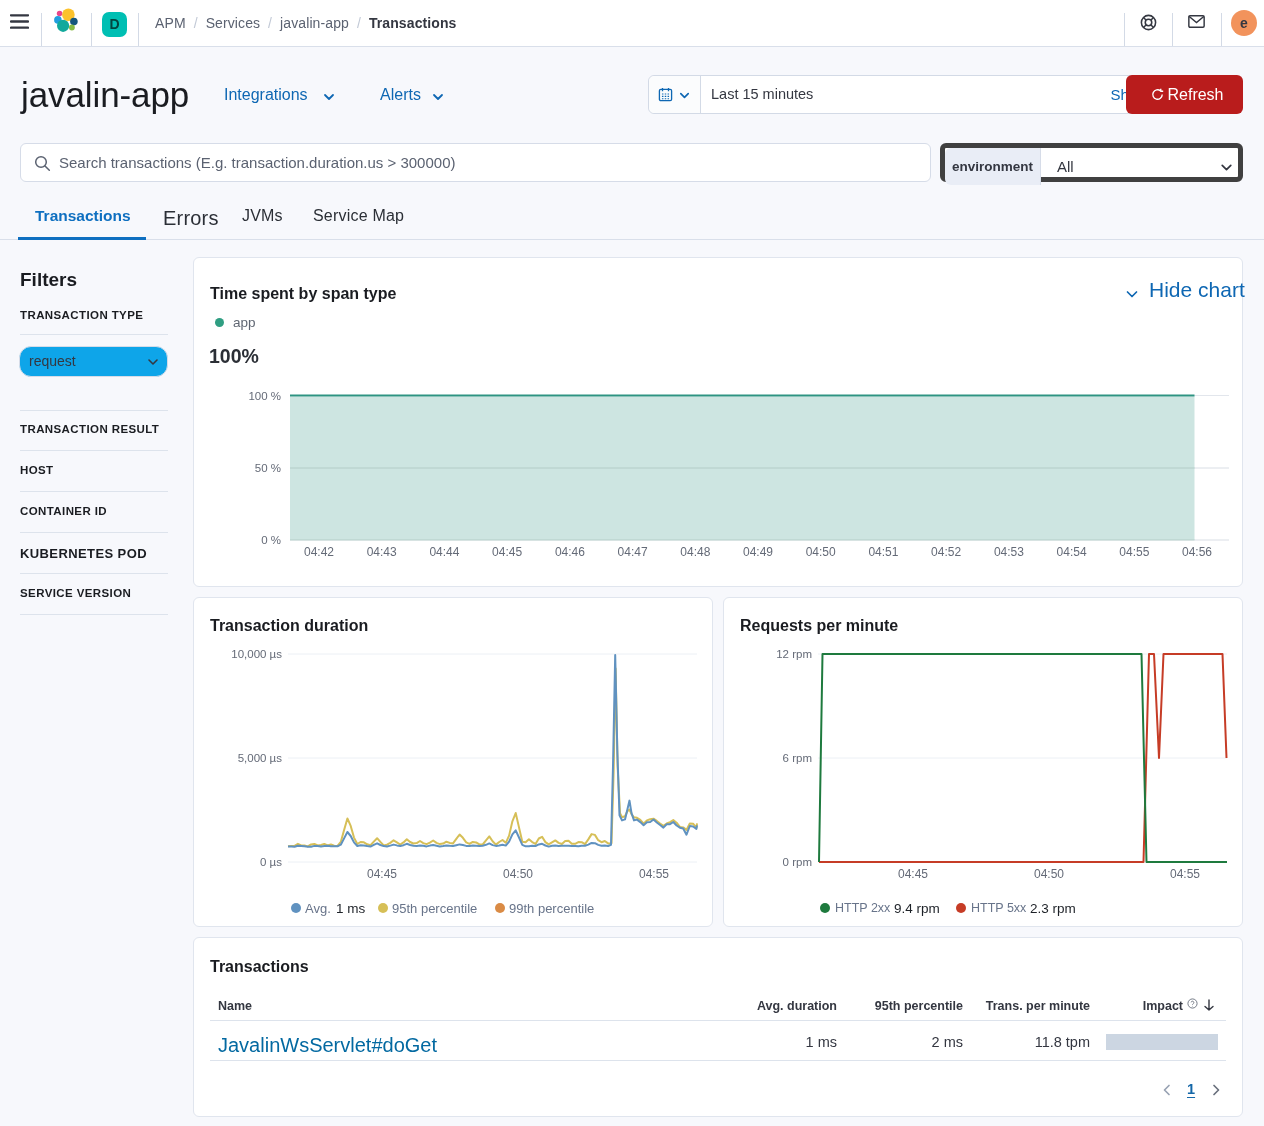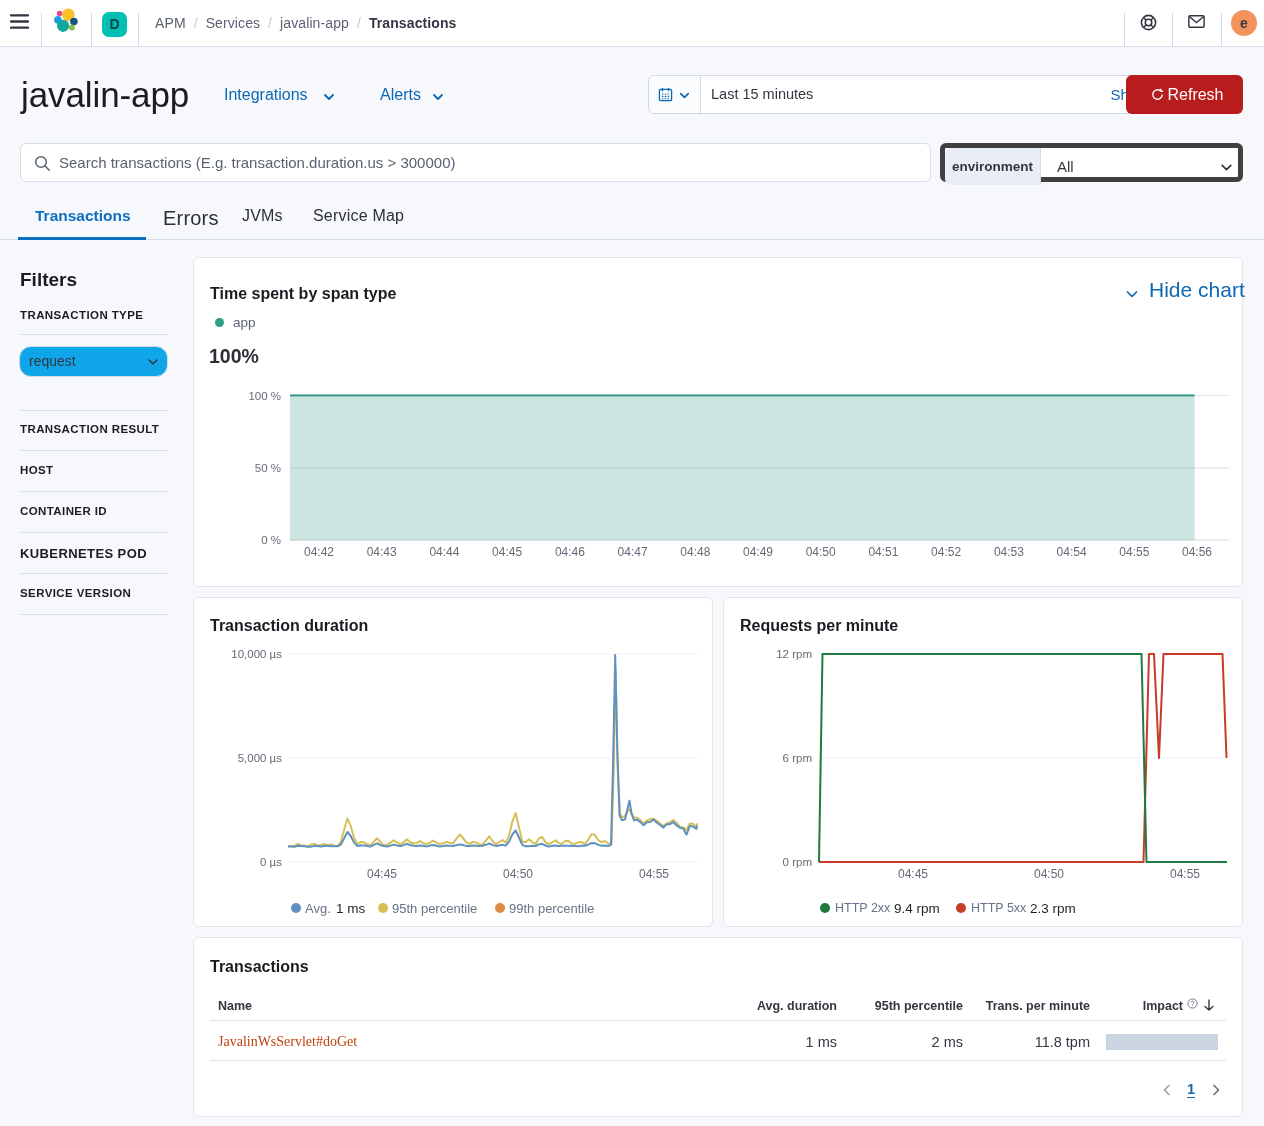--- a/index.html
+++ b/index.html
@@ -230,21 +230,21 @@
 <div class="abs" style="left:1103px;top:999px;width:80px;text-align:right;font-size:12.5px;font-weight:700;color:#343741;">Impact</div>
 <svg style="left:1187px;top:998px;" width="11" height="11" viewBox="0 0 12 12" fill="none" stroke="#69707d" stroke-width="1">
     <circle cx="6" cy="6" r="5"></circle>
     <path d="M4.5 4.7a1.5 1.5 0 1 1 2.2 1.6c-.5.3-.7.6-.7 1.1"></path>
     <circle cx="6" cy="8.9" r="0.5" fill="#69707d" stroke="none"></circle>
   </svg>
 <svg style="left:1203px;top:999px;" width="12" height="12" viewBox="0 0 12 12" fill="none" stroke="#343741" stroke-width="1.4">
     <path d="M6 1v10M2 7.5L6 11l4-3.5" stroke-linecap="round" stroke-linejoin="round"></path>
   </svg>
 <div class="abs" style="left:210px;top:1020px;width:1016px;height:1px;background:#dde3ec;"></div>
-<div class="abs" style="left:218px;top:1034px;font-size:14px;font-family:Liberation Serif, serif;color:#c2410c;">JavalinWsServlet#doGet</div>
+<div class="abs" style="left:218px;top:1034px;font-size:20px;font-family:Liberation Sans, sans-serif;color:#0369a1;">JavalinWsServlet#doGet</div>
 <div class="abs" style="left:737px;top:1034px;width:100px;text-align:right;font-size:14.5px;color:#343741;">1 ms</div>
 <div class="abs" style="left:843px;top:1034px;width:120px;text-align:right;font-size:14.5px;color:#343741;">2 ms</div>
 <div class="abs" style="left:955px;top:1034px;width:135px;text-align:right;font-size:14.5px;color:#343741;">11.8 tpm</div>
 <div class="abs" style="left:1106px;top:1034px;width:112px;height:16px;background:#ccd6e2;"></div>
 <div class="abs" style="left:210px;top:1060px;width:1016px;height:1px;background:#dde3ec;"></div>
 <svg style="left:1160px;top:1083px;" width="14" height="14" viewBox="0 0 14 14" fill="none">
     <path d="M9 2.5L4.5 7 9 11.5" stroke="#98a2b3" stroke-width="1.7" stroke-linecap="round" stroke-linejoin="round"></path>
   </svg>
 <div class="abs" style="left:1187px;top:1081px;font-size:14.5px;font-weight:700;color:#1467a8;text-decoration:underline;text-underline-offset:3px;">1</div>
 <svg style="left:1209px;top:1083px;" width="14" height="14" viewBox="0 0 14 14" fill="none">

